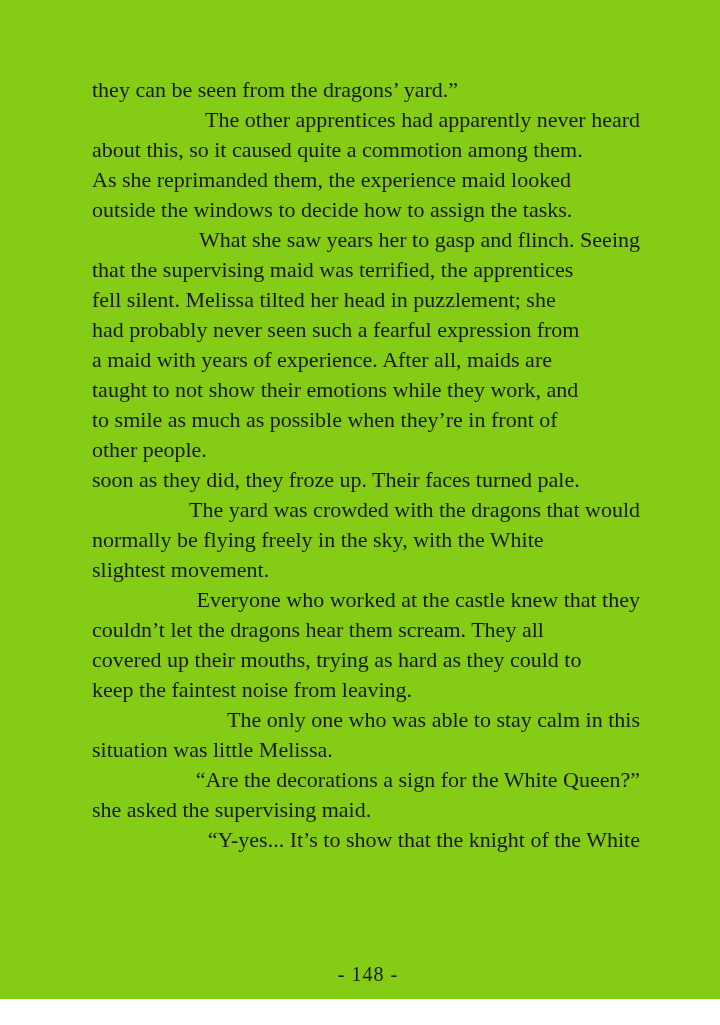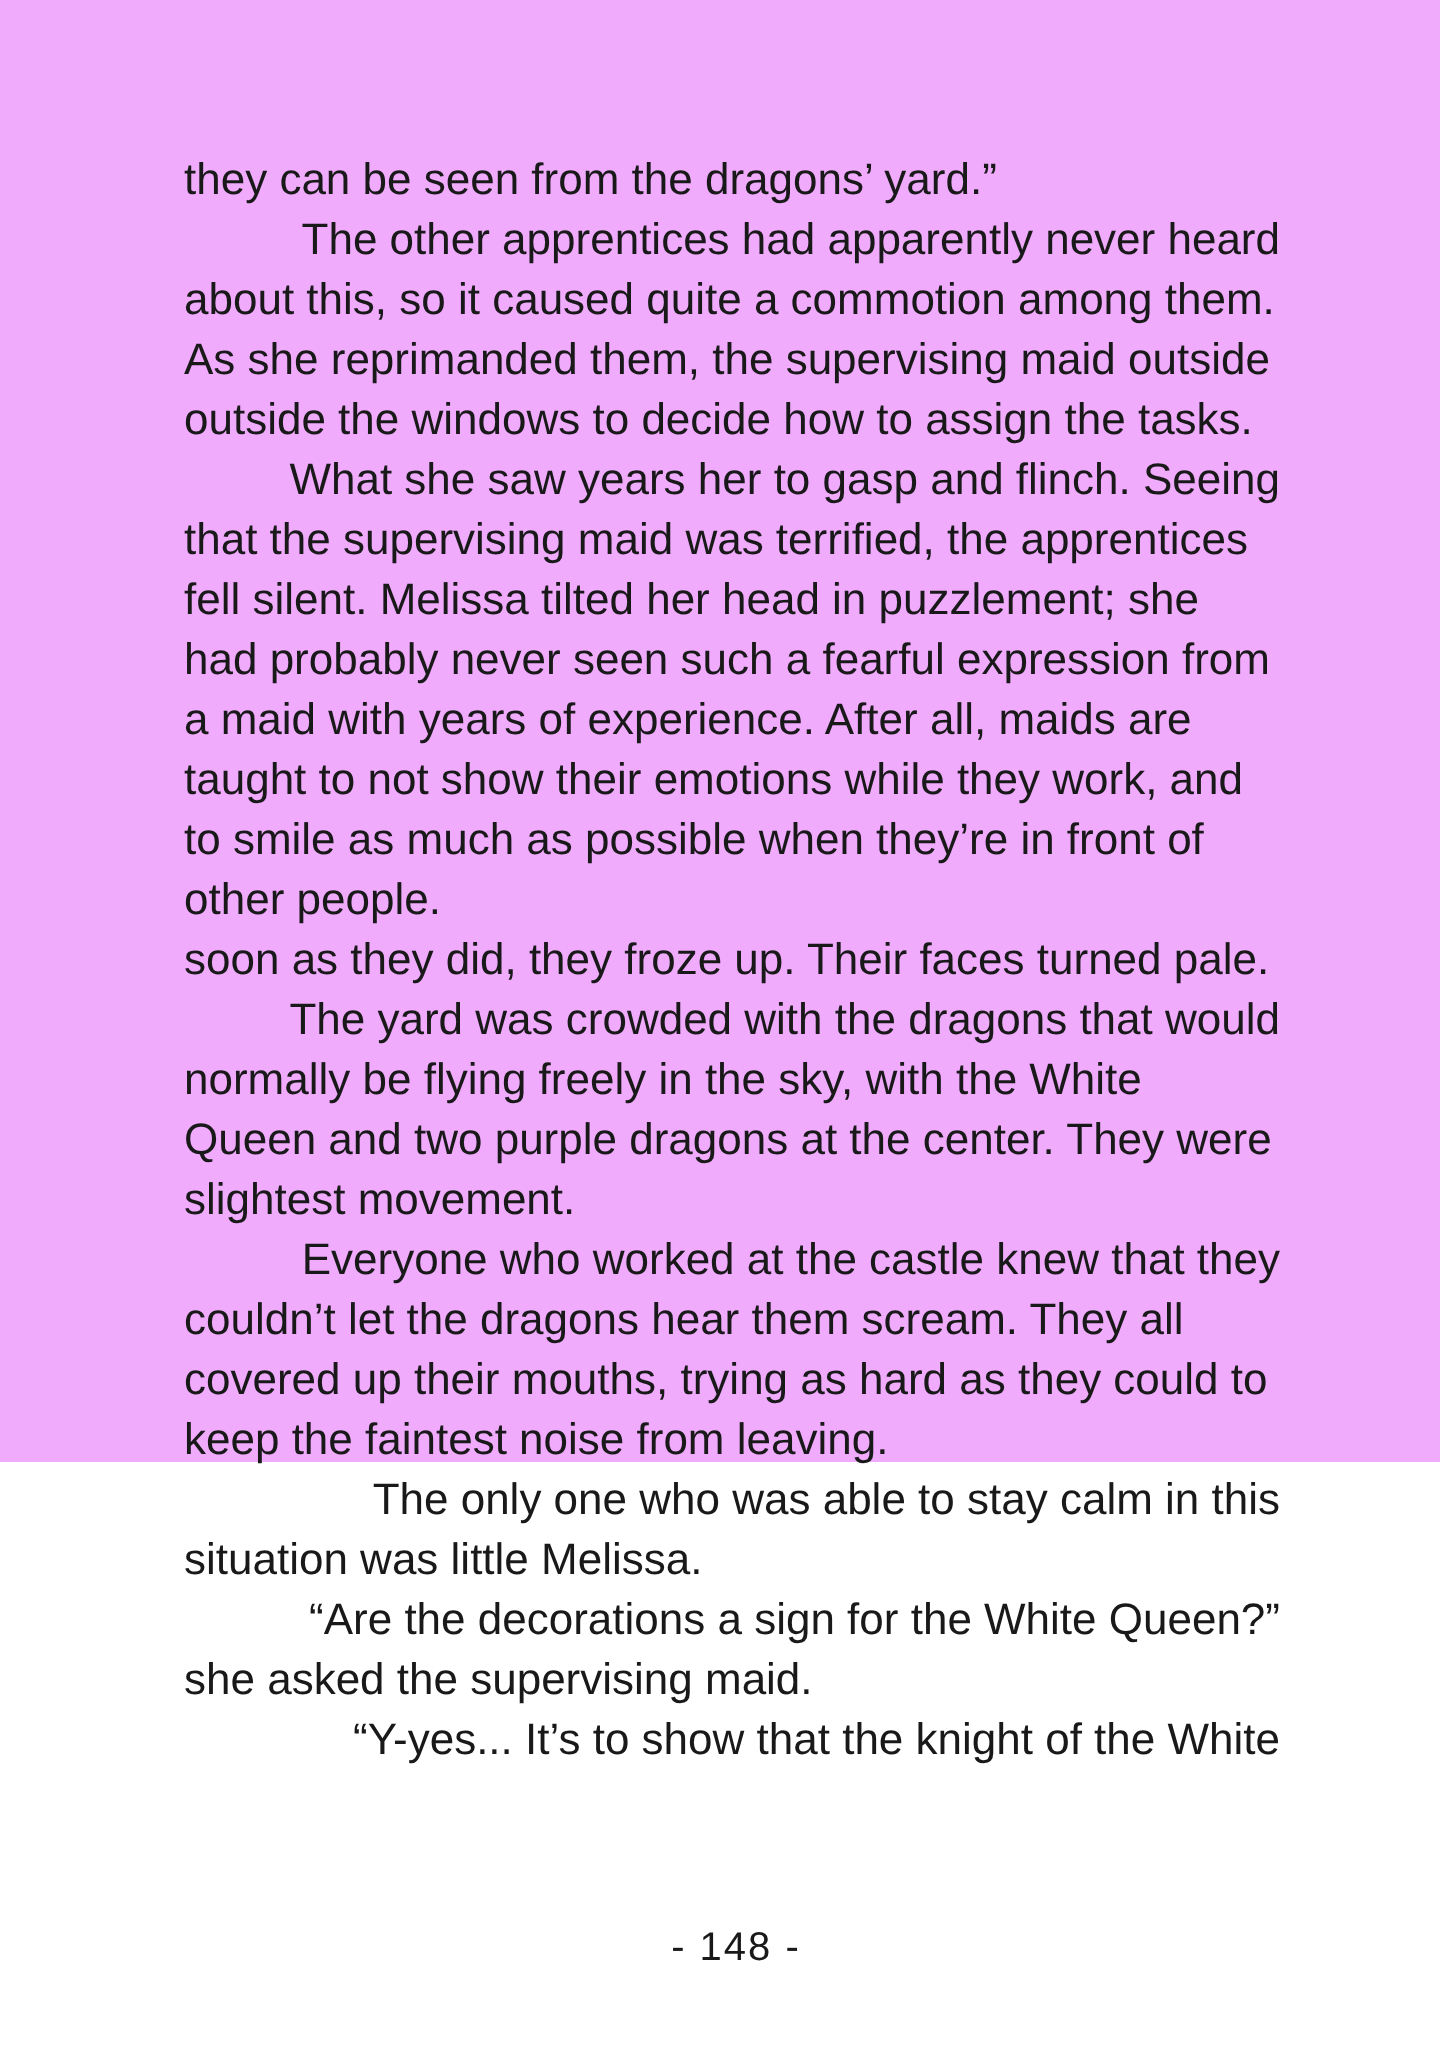--- a/index.html
+++ b/index.html
@@ -8,24 +8,24 @@
   }
   body {
     width: 720px;
     height: 1025px;
     background: #ffffff;
     overflow: hidden;
   }
   .book-page {
     position: relative;
     width: 720px;
-    height: 731px;
-    background: #f0abfc;
+    height: 999px;
+    background: #84cc16;
     color: #191919;
-    font-family: Liberation Sans, sans-serif;
+    font-family: Liberation Serif, serif;
   }
   .text-block {
     position: absolute;
     left: 92px;
     top: 75px;
     width: 548px;
     font-size: 22px;
     line-height: 30px;
   }
   .line {
@@ -50,34 +50,33 @@
   }
 </style>
 </head>
 <body>
 
 <div class="book-page">
   <div class="text-block" id="text-block">
       <div class="line">they can be seen from the dragons’ yard.”</div>
       <div class="line indent">The other apprentices had apparently never heard</div>
       <div class="line">about this, so it caused quite a commotion among them.</div>
-      <div class="line">As she reprimanded them, the supervising maid outside</div>
+      <div class="line">As she reprimanded them, the experience maid looked</div>
       <div class="line">outside the windows to decide how to assign the tasks.</div>
       <div class="line indent">What she saw years her to gasp and flinch. Seeing</div>
       <div class="line">that the supervising maid was terrified, the apprentices</div>
       <div class="line">fell silent. Melissa tilted her head in puzzlement; she</div>
       <div class="line">had probably never seen such a fearful expression from</div>
       <div class="line">a maid with years of experience. After all, maids are</div>
       <div class="line">taught to not show their emotions while they work, and</div>
       <div class="line">to smile as much as possible when they’re in front of</div>
       <div class="line">other people.</div>
       <div class="line">soon as they did, they froze up. Their faces turned pale.</div>
       <div class="line indent">The yard was crowded with the dragons that would</div>
       <div class="line">normally be flying freely in the sky, with the White</div>
-      <div class="line">Queen and two purple dragons at the center. They were</div>
       <div class="line">slightest movement.</div>
       <div class="line indent">Everyone who worked at the castle knew that they</div>
       <div class="line">couldn’t let the dragons hear them scream. They all</div>
       <div class="line">covered up their mouths, trying as hard as they could to</div>
       <div class="line">keep the faintest noise from leaving.</div>
       <div class="line indent">The only one who was able to stay calm in this</div>
       <div class="line">situation was little Melissa.</div>
       <div class="line indent">“Are the decorations a sign for the White Queen?”</div>
       <div class="line">she asked the supervising maid.</div>
       <div class="line indent">“Y-yes... It’s to show that the knight of the White</div>

